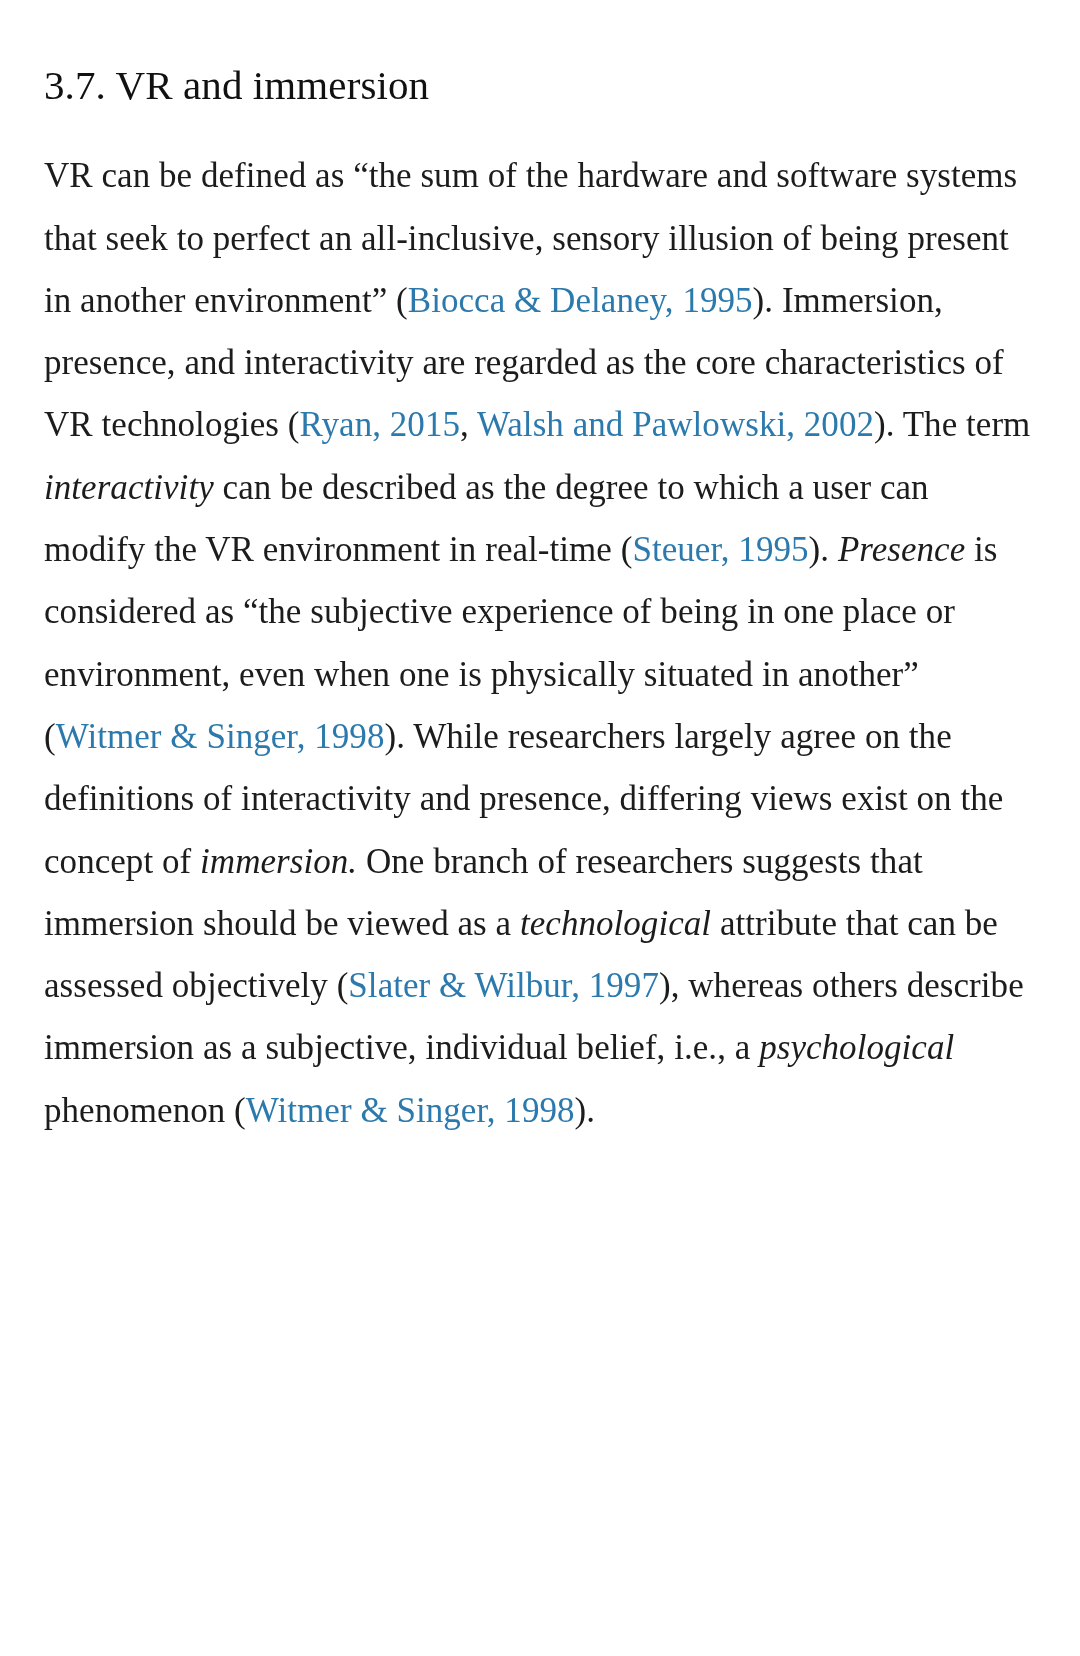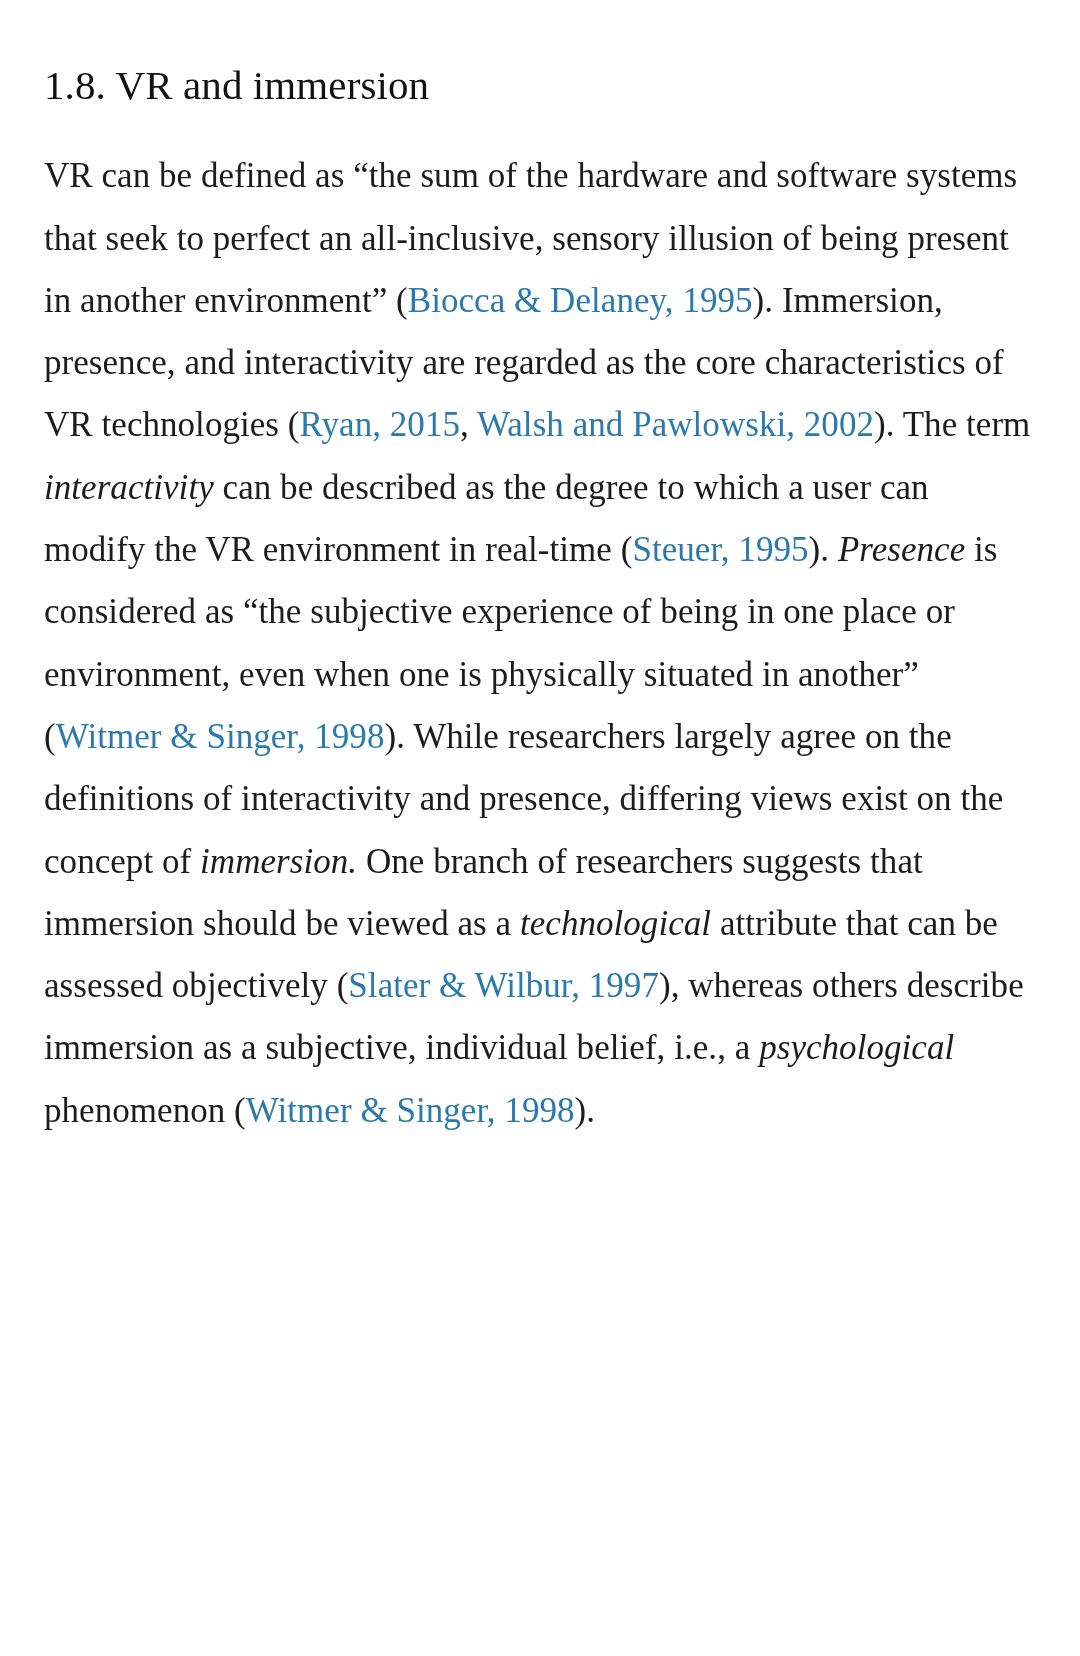--- a/index.html
+++ b/index.html
@@ -41,17 +41,17 @@
     cursor: pointer;
   }
   .ital {
   }
 </style>
 </head>
 <body>
 
 <div class="page">
 
-  <h2 class="section-heading">1.8. VR and immersion</h2>
+  <h2 class="section-heading">3.7. VR and immersion</h2>
 
   <p class="body-text"><span>VR can be defined as “the sum of the hardware and software systems that seek to perfect an all-inclusive, sensory illusion of being present in another environment” (</span><a class="ref-link" style="color: rgb(44, 122, 173);">Biocca &amp; Delaney, 1995</a><span>). Immersion, presence, and interactivity are regarded as the core characteristics of VR technologies (</span><a class="ref-link" style="color: rgb(44, 122, 173);">Ryan, 2015</a><span>, </span><a class="ref-link" style="color: rgb(44, 122, 173);">Walsh and Pawlowski, 2002</a><span>). The term </span><em class="ital">interactivity</em><span> can be described as the degree to which a user can modify the VR environment in real-time (</span><a class="ref-link" style="color: rgb(44, 122, 173);">Steuer, 1995</a><span>). </span><em class="ital">Presence</em><span> is considered as “the subjective experience of being in one place or environment, even when one is physically situated in another” (</span><a class="ref-link" style="color: rgb(44, 122, 173);">Witmer &amp; Singer, 1998</a><span>). While researchers largely agree on the definitions of interactivity and presence, differing views exist on the concept of </span><em class="ital">immersion.</em><span> One branch of researchers suggests that immersion should be viewed as a </span><em class="ital">technological</em><span> attribute that can be assessed objectively (</span><a class="ref-link" style="color: rgb(44, 122, 173);">Slater &amp; Wilbur, 1997</a><span>), whereas others describe immersion as a subjective, individual belief, i.e., a </span><em class="ital">psychological</em><span> phenomenon (</span><a class="ref-link" style="color: rgb(44, 122, 173);">Witmer &amp; Singer, 1998</a><span>).</span></p>
 
 </div>
 
 </body></html>

